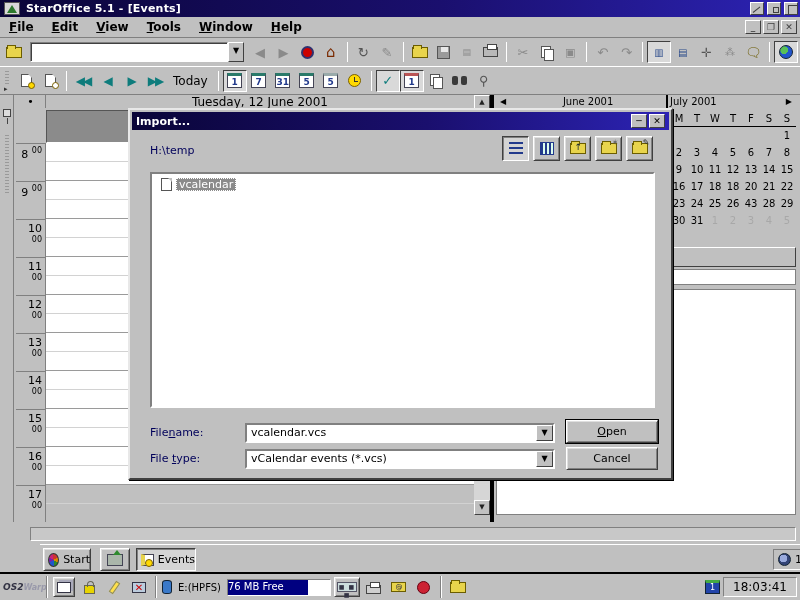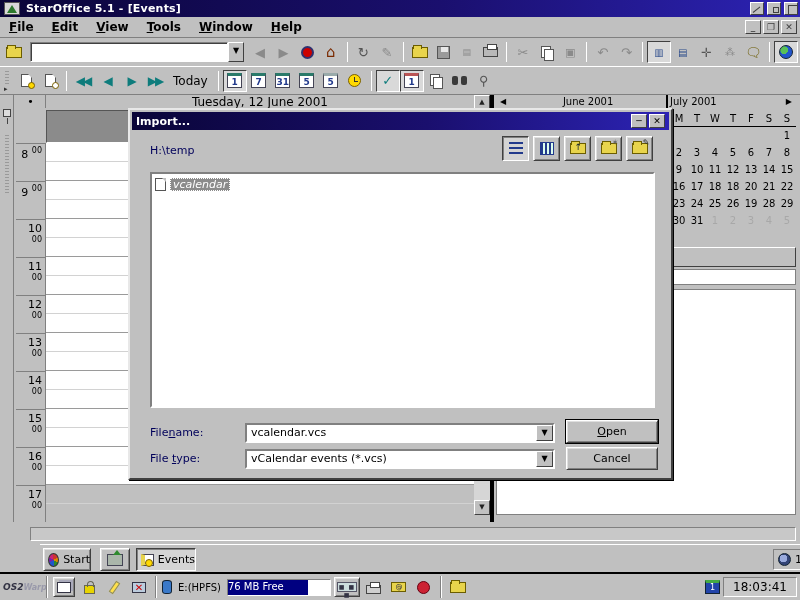--- a/index.html
+++ b/index.html
@@ -151,21 +151,21 @@
   .dlg-btn { width:16px; height:14px; background:#c0c0c0; border:1px solid; border-color:#fff #404040 #404040 #fff; font-size:9px; line-height:12px; text-align:center; font-weight:bold; margin-left:2px; }
   .dlg-path { position:absolute; left:20px; top:34px; color:#00005a; font-size:11px; }
   .dlg-tools { position:absolute; right:18px; top:26px; display:flex; gap:4px; }
   .vbtn { width:27px; height:25px; display:flex; align-items:center; justify-content:center; }
   .list-glyph { width:14px; height:14px; background:repeating-linear-gradient(#223a8c 0 2px, transparent 2px 5px); }
   .grid-glyph { width:14px; height:13px; border:1px solid #223a8c; background:repeating-linear-gradient(90deg,#223a8c 0 2px, #dfe 2px 4px); }
   .fold-up { position:relative; }
   .fold-up::after { content:"↑"; position:absolute; left:4px; top:-2px; font-size:9px; color:#123; }
   .fold-star::after { content:"✶"; position:absolute; right:-3px; top:-6px; font-size:8px; color:#666; }
   .fold-tool::after { content:"✎"; position:absolute; right:-3px; top:-6px; font-size:8px; color:#333; }
-  .dlg-list { position:absolute; left:20px; top:62px; width:505px; height:236px; background:#fff; border:2px solid; border-color:#808080 #fff #fff #808080; padding:4px 3px;font-style:italic; }
+  .dlg-list { position:absolute; left:20px; top:62px; width:505px; height:236px; background:#fff; border:2px solid; border-color:#808080 #fff #fff #808080; padding:4px 9px; }
   .file-entry { display:flex; align-items:center; gap:4px; }
   .file-name { background:#8b8b8b; color:#fff; padding:0 3px; font-size:11px; outline:1px dotted #fff; outline-offset:-1px; }
   .frow { position:absolute; left:20px; height:21px; display:flex; align-items:center; }
   .frow-label { width:95px; color:#00005a; font-size:11px; }
   .combo { width:310px; height:20px; background:#fff; border:2px solid; border-color:#808080 #fff #fff #808080; display:flex; align-items:center; }
   .combo-val { flex:1; padding:0 4px; font-size:11px; white-space:nowrap; overflow:hidden; }
   .combo-dd { width:17px; height:16px; background:#c0c0c0; border:1px solid; border-color:#fff #404040 #404040 #fff; font-size:8px; line-height:14px; text-align:center; }
   .dlg-act { position:absolute; left:436px; width:92px; height:23px; text-align:center; line-height:21px; font-size:11px; }
   .default-btn { outline:1px solid #000; outline-offset:0px; font-weight:normal; }
   u { text-decoration:underline; }
@@ -405,21 +405,21 @@
           <div class="mc-cell">18</div>
           <div class="mc-cell">20</div>
           <div class="mc-cell">21</div>
           <div class="mc-cell">22</div>
         </div>
         <div class="mc-row">
           <div class="mc-cell">23</div>
           <div class="mc-cell">24</div>
           <div class="mc-cell">25</div>
           <div class="mc-cell">26</div>
-          <div class="mc-cell">19</div>
+          <div class="mc-cell">43</div>
           <div class="mc-cell">28</div>
           <div class="mc-cell">29</div>
         </div>
         <div class="mc-row">
           <div class="mc-cell">30</div>
           <div class="mc-cell">31</div>
           <div class="mc-cell muted">1</div>
           <div class="mc-cell muted">2</div>
           <div class="mc-cell muted">3</div>
           <div class="mc-cell muted">4</div>

